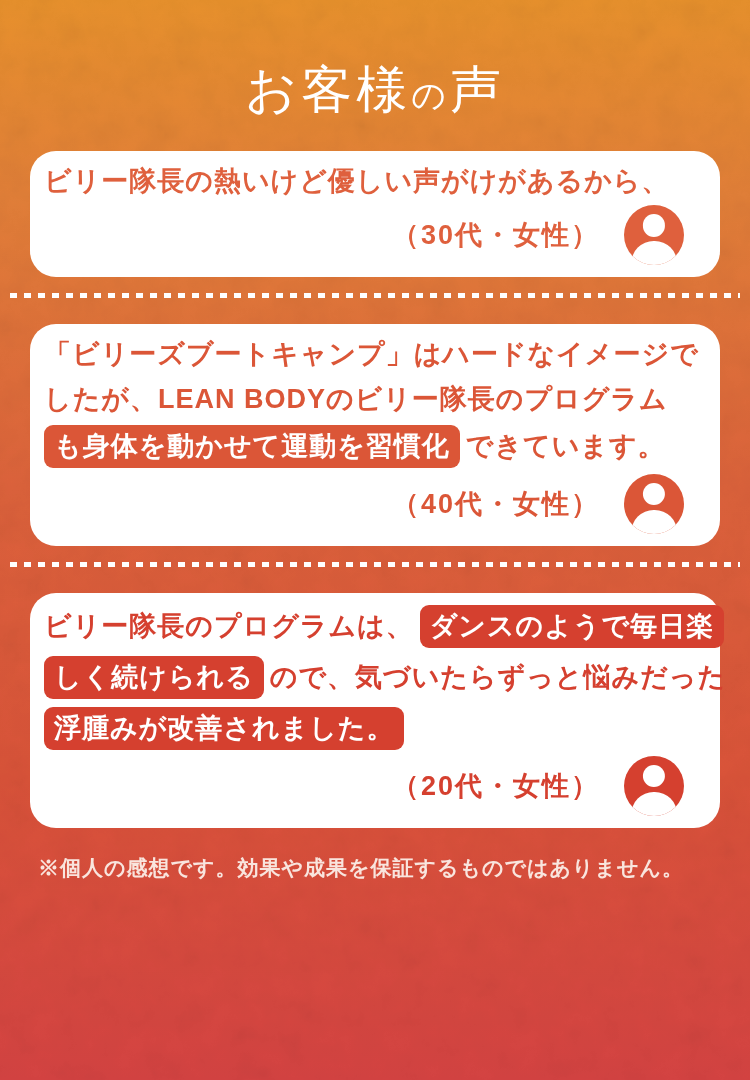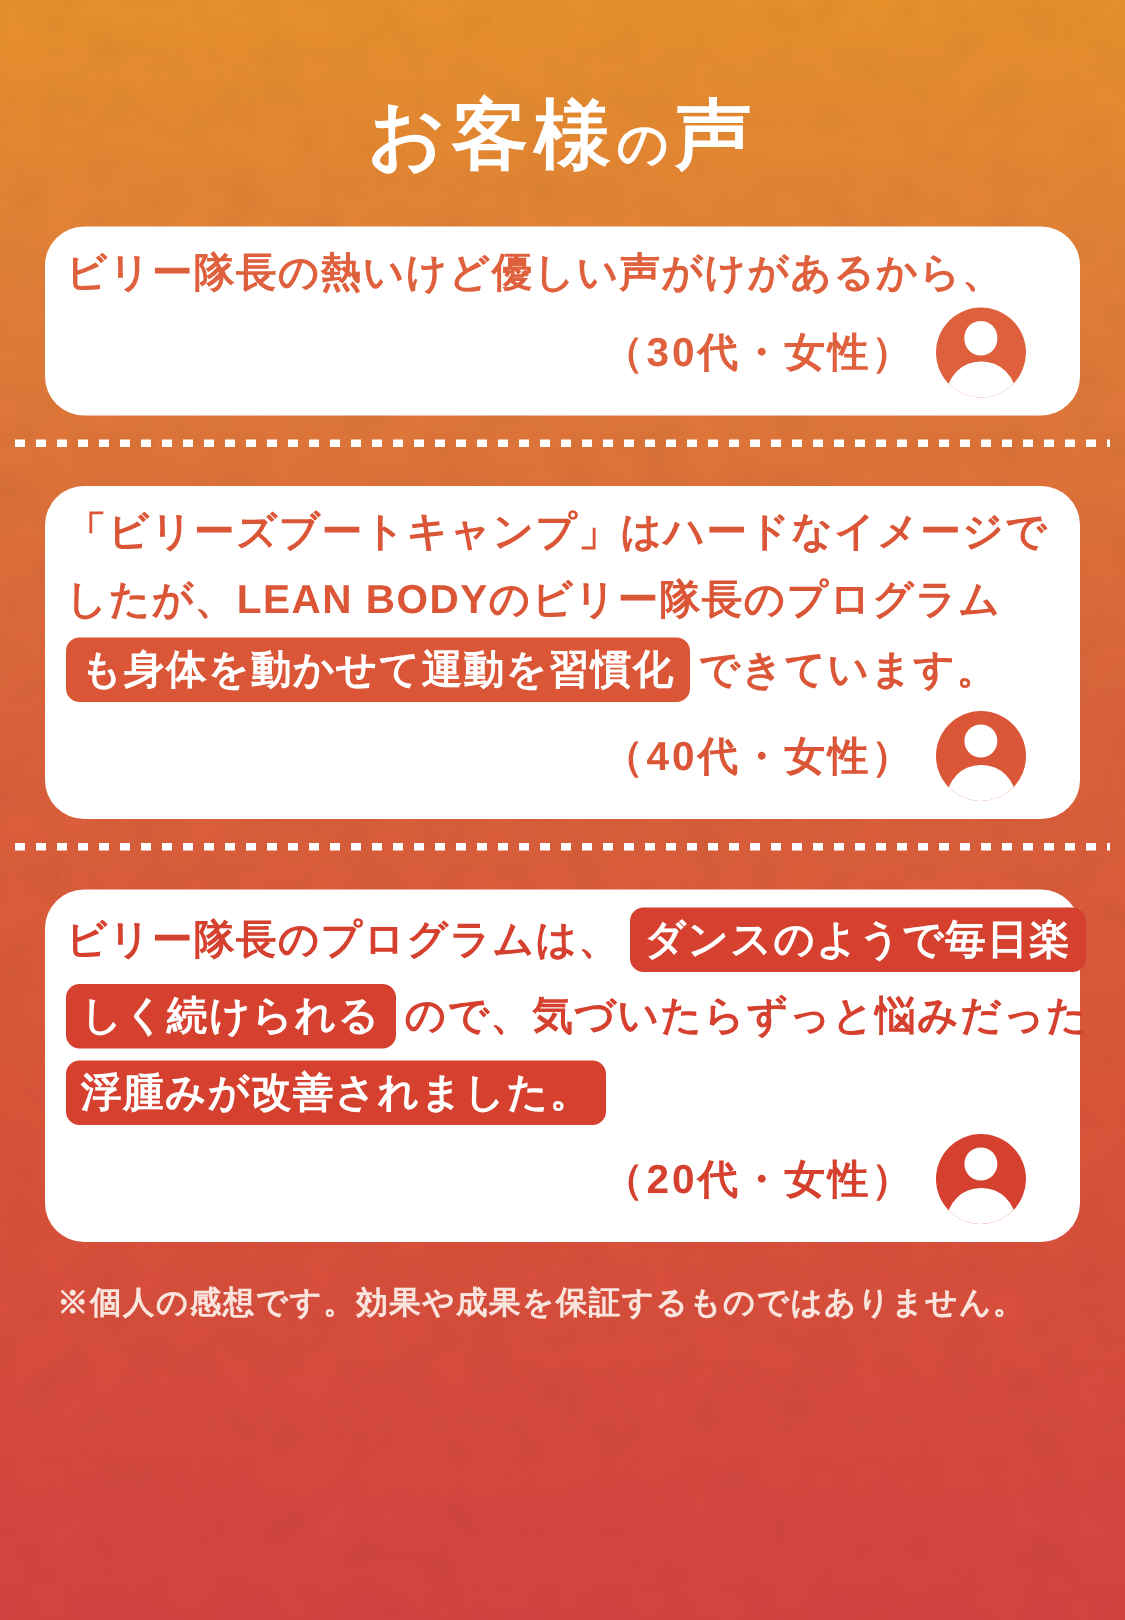--- a/index.html
+++ b/index.html
@@ -17,21 +17,21 @@
     opacity:.14;
     pointer-events:none;
   }
   .content{position:relative;padding:0 30px;z-index:1;}
   .title{
     margin:0;
     padding-top:56px;
     text-align:center;
     color:#fff;
     font-size:51px;
-    font-weight:700;
+    font-weight:400;
     letter-spacing:4px;
   }
   .title .small{font-size:34px;}
   .card{
     background:var(--card-bg,#fff);
     border-radius:26px;
     margin-top:26px;
     padding:4px 14px 12px;
     color:var(--accent,#df603d);
     font-size:27px;
@@ -46,21 +46,21 @@
     border-radius:9px;
     padding:4px 10px;
     margin:0 6px;
   }
   .line > .seg.hl:first-child{margin-left:0;}
   .line > .seg.hl:last-child{margin-right:0;}
   .meta{
     display:flex;
     justify-content:flex-end;
     align-items:center;
-    gap:14px;
+    gap:24px;
     margin-top:-2px;
     padding-right:22px;
   }
   .reviewer{
     font-size:27px;
     color:var(--accent,#df603d);
     letter-spacing:2px;
   }
   .avatar{
     width:60px;height:60px;

